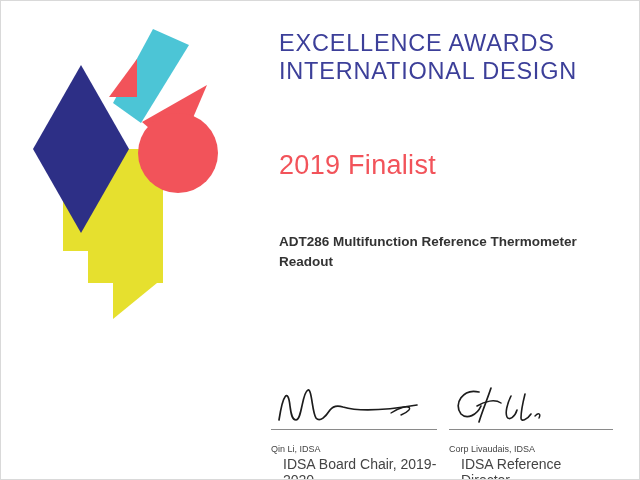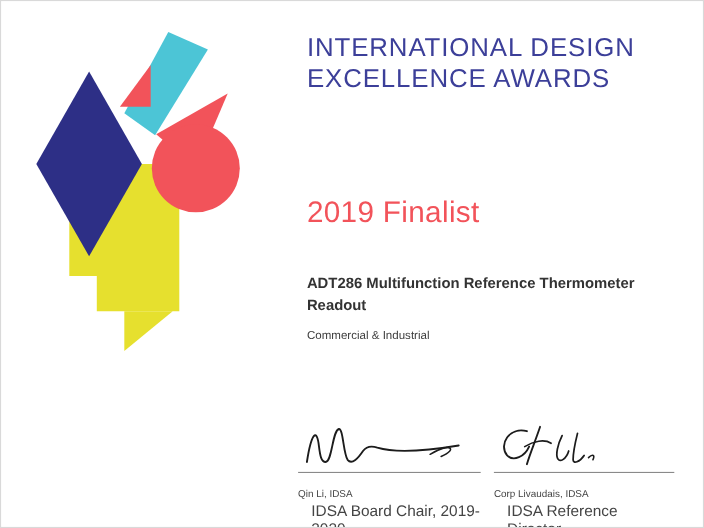--- a/index.html
+++ b/index.html
@@ -33,32 +33,30 @@
     font-weight: 500;
   }
   .award {
     position: absolute;
     left: 278px;
     top: 149px;
     font-size: 27px;
     color: #f2535a;
     font-weight: 400;
     letter-spacing: 0.3px;
-    margin-top: 28px;
   }
   .product {
     position: absolute;
     left: 278px;
     top: 231px;
     width: 335px;
     font-size: 13.5px;
     font-weight: 700;
     color: #333333;
     line-height: 1.5;
-    margin-top: 16px;
   }
   .category {
     position: absolute;
     left: 278px;
     top: 298px;
     font-size: 10.5px;
     color: #3c3c3c;
   }
   .designer {
     position: absolute;
@@ -106,29 +104,28 @@
 
     <polygon points="152,28 188,44 140,122 112,102" fill="#4cc5d6"></polygon>
 
     <polygon points="136,58 136,96 108,96" fill="#f2535a"></polygon>
 
     <polygon points="206,84 141,121 177,152" fill="#f2535a"></polygon>
     <circle cx="177" cy="152" r="40" fill="#f2535a"></circle>
   </svg>
 
   <div class="title">
+    <div>EXCELLENCE AWARDS</div>
     <div>INTERNATIONAL DESIGN</div>
-    <div>EXCELLENCE AWARDS</div>
   </div>
 
   <div class="award">2019 Finalist</div>
 
   <div class="product">ADT286 Multifunction Reference Thermometer Readout</div>
 
-  <div class="category">Commercial &amp; Industrial</div>
 
 
   <div class="sig sig-left">
     <svg width="166" height="46" viewBox="0 0 166 46">
       <path d="M8,38 C12,12 17,6 19,24 C20,32 21,38 25,38 C31,38 31,10 37,8
                C41,7 41,30 45,36 C49,41 55,34 59,28 C62,24 66,23 72,25
                C92,31 122,27 146,23" fill="none" stroke="#1c1c1c" stroke-width="1.7" stroke-linecap="round"></path>
       <path d="M120,31 C138,20 146,26 130,33" fill="none" stroke="#1c1c1c" stroke-width="1.4" stroke-linecap="round"></path>
     </svg>
     <div class="line"></div>

